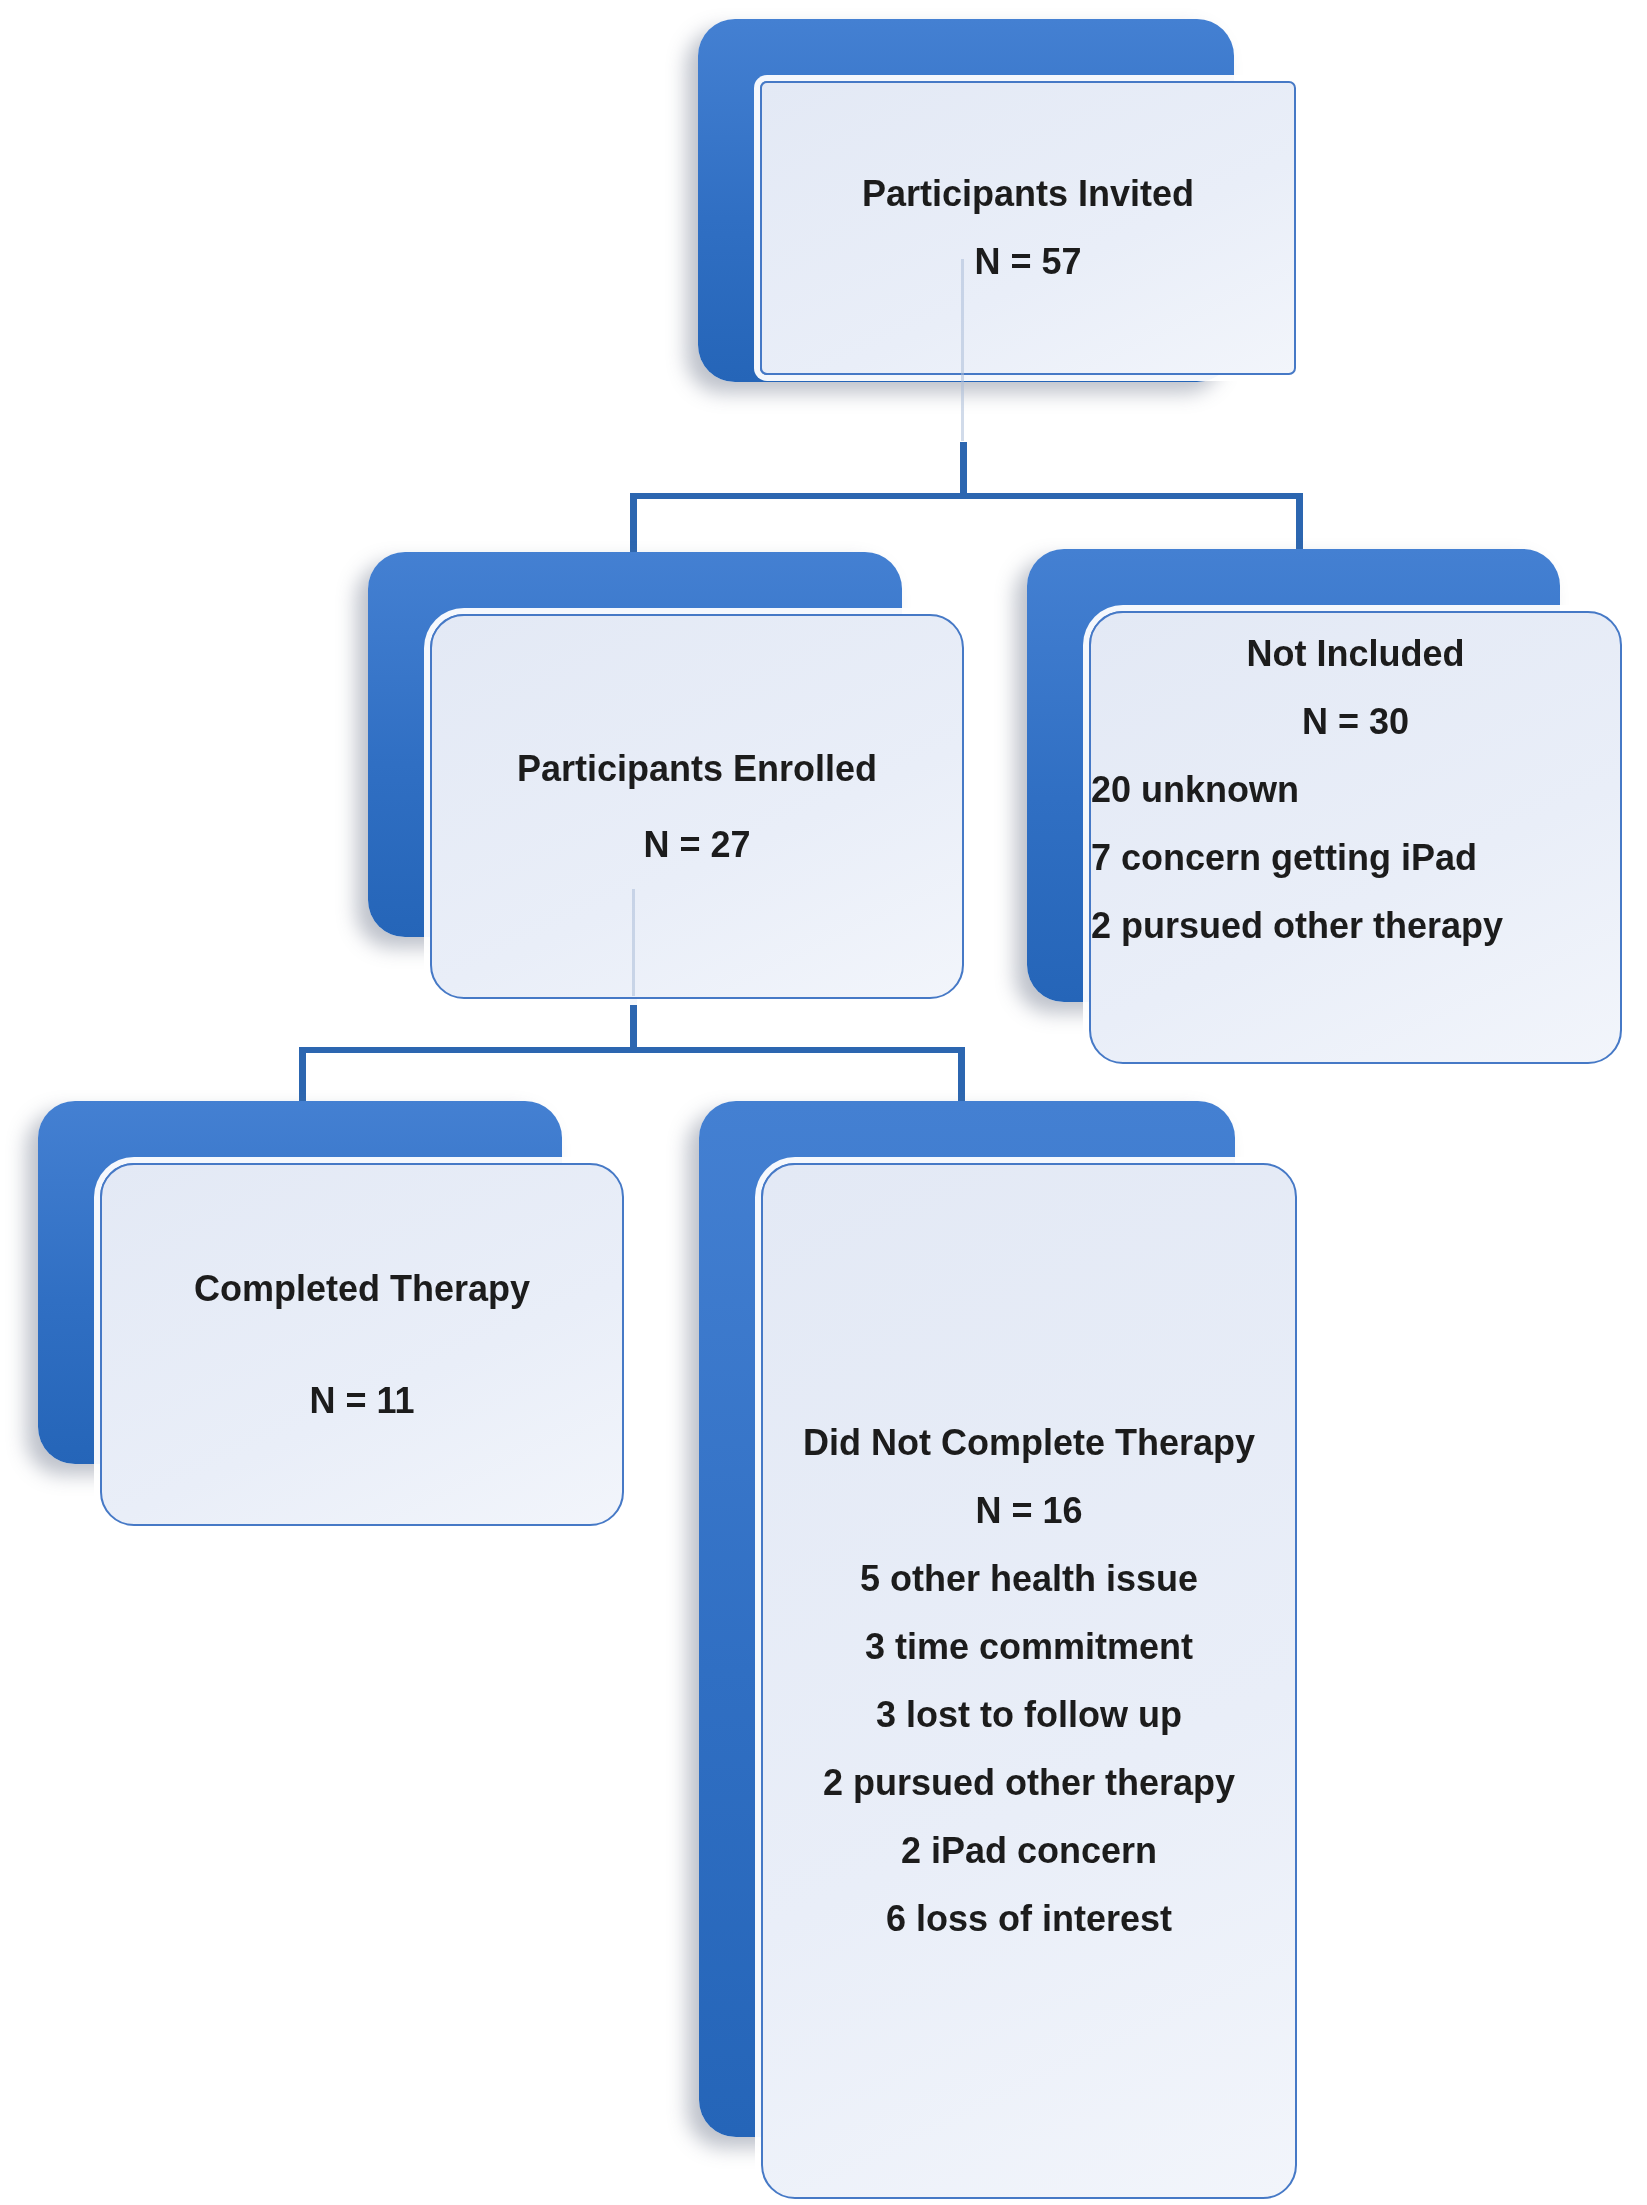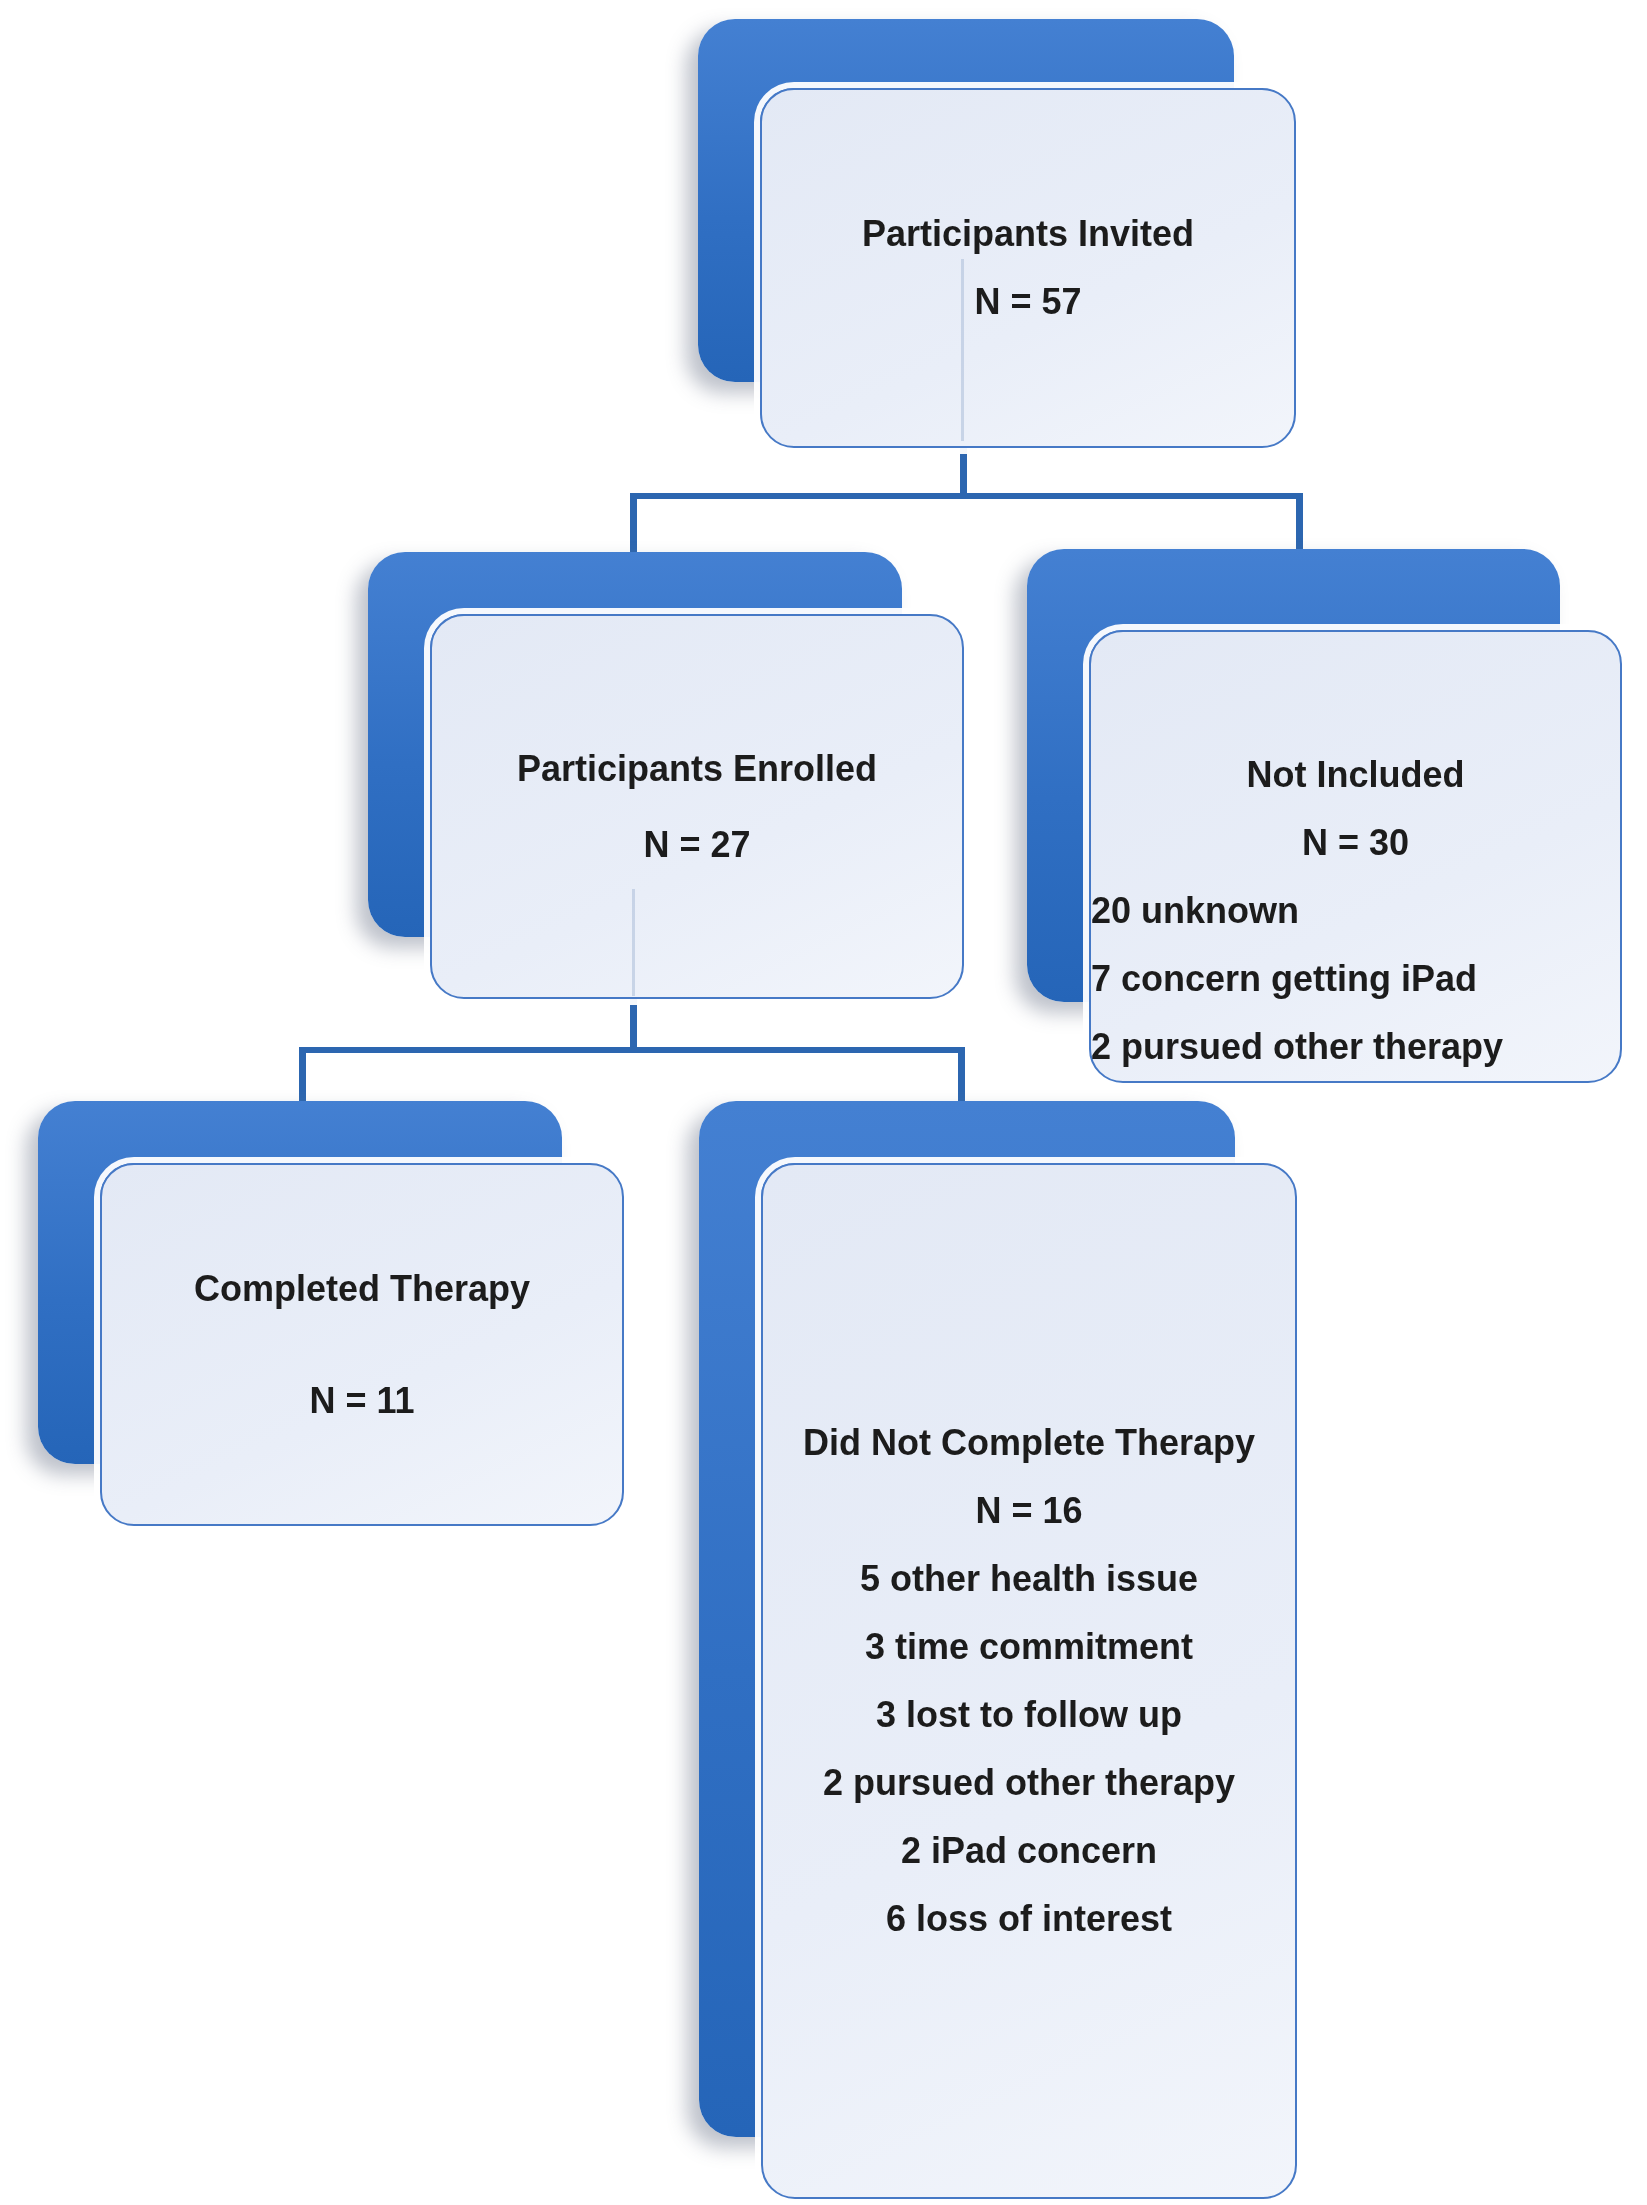--- a/index.html
+++ b/index.html
@@ -29,42 +29,42 @@
     justify-content:center;
     color:#1c1c1c;
     font-size:36px;
     font-weight:600;
   }
   .line {
     line-height:68px;
     text-align:center;
     white-space:nowrap;
   }
-  .top-align { justify-content:flex-end; padding-top:6.8px;margin-top:19px; }
+  .top-align { justify-content:flex-start; padding-top:6.8px; }
   .detail-left { text-align:left; }
   .connector { position:absolute; background:#2c66b0; }
   .seam { position:absolute; background:rgba(172,189,216,0.55); }
 </style>
 </head>
 <body>
 
 <div id="canvas">
 
   <div class="connector" style="left:960px; top:442px; width:6.8px; height:56px;"></div>
   <div class="connector" style="left:634px; top:493px; width:669px; height:6px;"></div>
   <div class="connector" style="left:630px; top:493px; width:6.8px; height:63px;"></div>
   <div class="connector" style="left:1296px; top:493px; width:6.8px; height:60px;"></div>
 
   <div class="connector" style="left:630px; top:997px; width:6.8px; height:56px;"></div>
   <div class="connector" style="left:302px; top:1047px; width:663px; height:6px;"></div>
   <div class="connector" style="left:299px; top:1047px; width:6.8px; height:57px;"></div>
   <div class="connector" style="left:958px; top:1047px; width:6.8px; height:57px;"></div>
 
   <div class="group-back" style="left:698px; top:18.7px; width:536px; height:363px;"></div>
-  <div class="group-front" style="left:760px; top:88px; width:536px; height:360px;">
+  <div class="group-front" style="left:760px; top:81px; width:536px; height:294px;border-radius:7px;">
     <div class="line">Participants Invited</div>
     <div class="line">N = 57</div>
   </div>
   <div class="seam" style="left:961px; top:259px; width:3.4px; height:182px;"></div>
 
   <div class="group-back" style="left:368px; top:552px; width:534px; height:385px;"></div>
   <div class="group-front" style="left:430px; top:614px; width:534px; height:385px;gap:8px;">
     <div class="line">Participants Enrolled</div>
     <div class="line">N = 27</div>
   </div>

